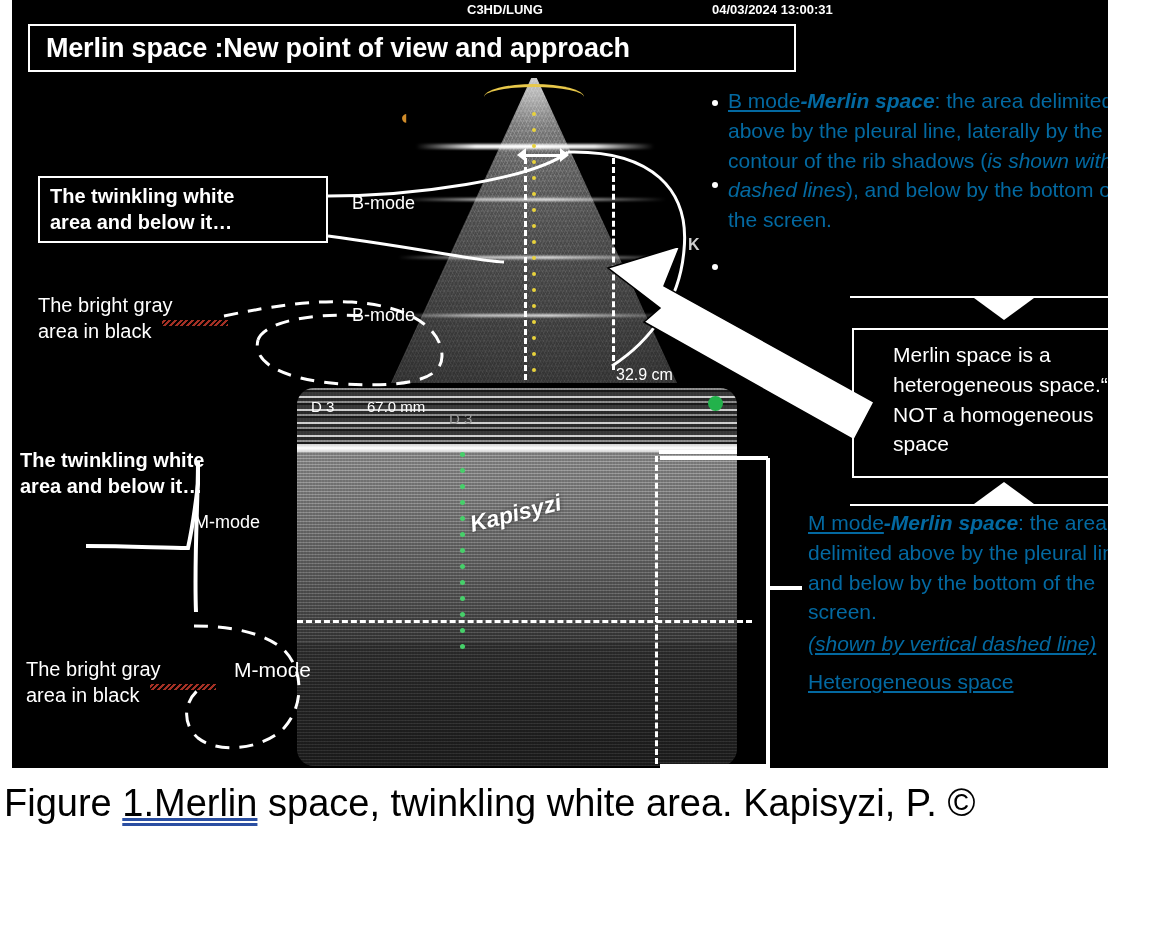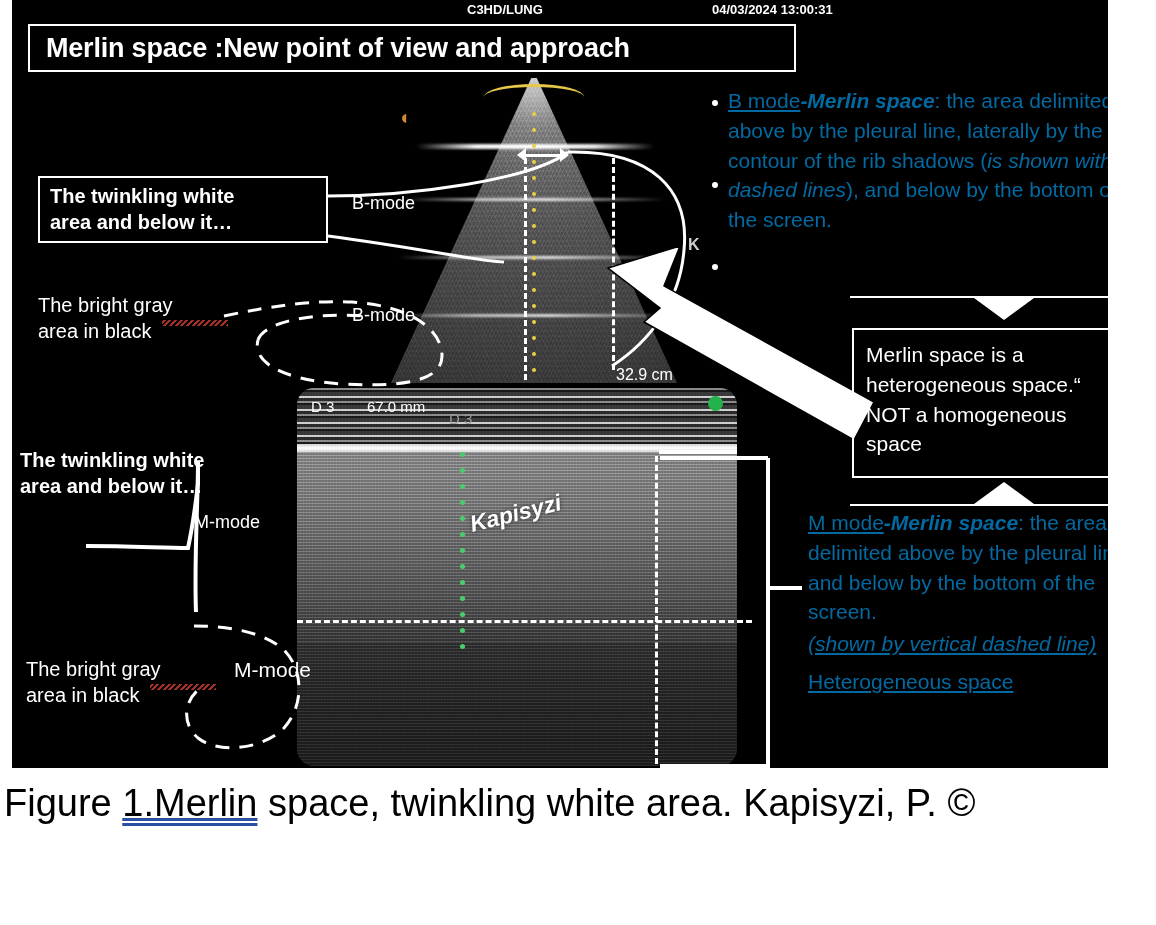--- a/index.html
+++ b/index.html
@@ -299,21 +299,21 @@
   
   #het-box {
     position: absolute;
     left: 840px; top: 328px;
     width: 306px; height: 150px;
     border: 2px solid #ffffff;
     box-sizing: border-box;
     padding: 10px 12px;
   }
   #het-box .rt-in {
-    color: #ffffff; font-size: 21px; line-height: 1.42;
+    color: #ffffff; font-size: 21px; line-height: 1.42; margin-left: 27px;
   }
   .hr-white {
     position: absolute;
     background: #ffffff;
     height: 2px;
   }
   .tri-down {
     position: absolute;
     width: 0; height: 0;
     border-left: 30px solid transparent;

